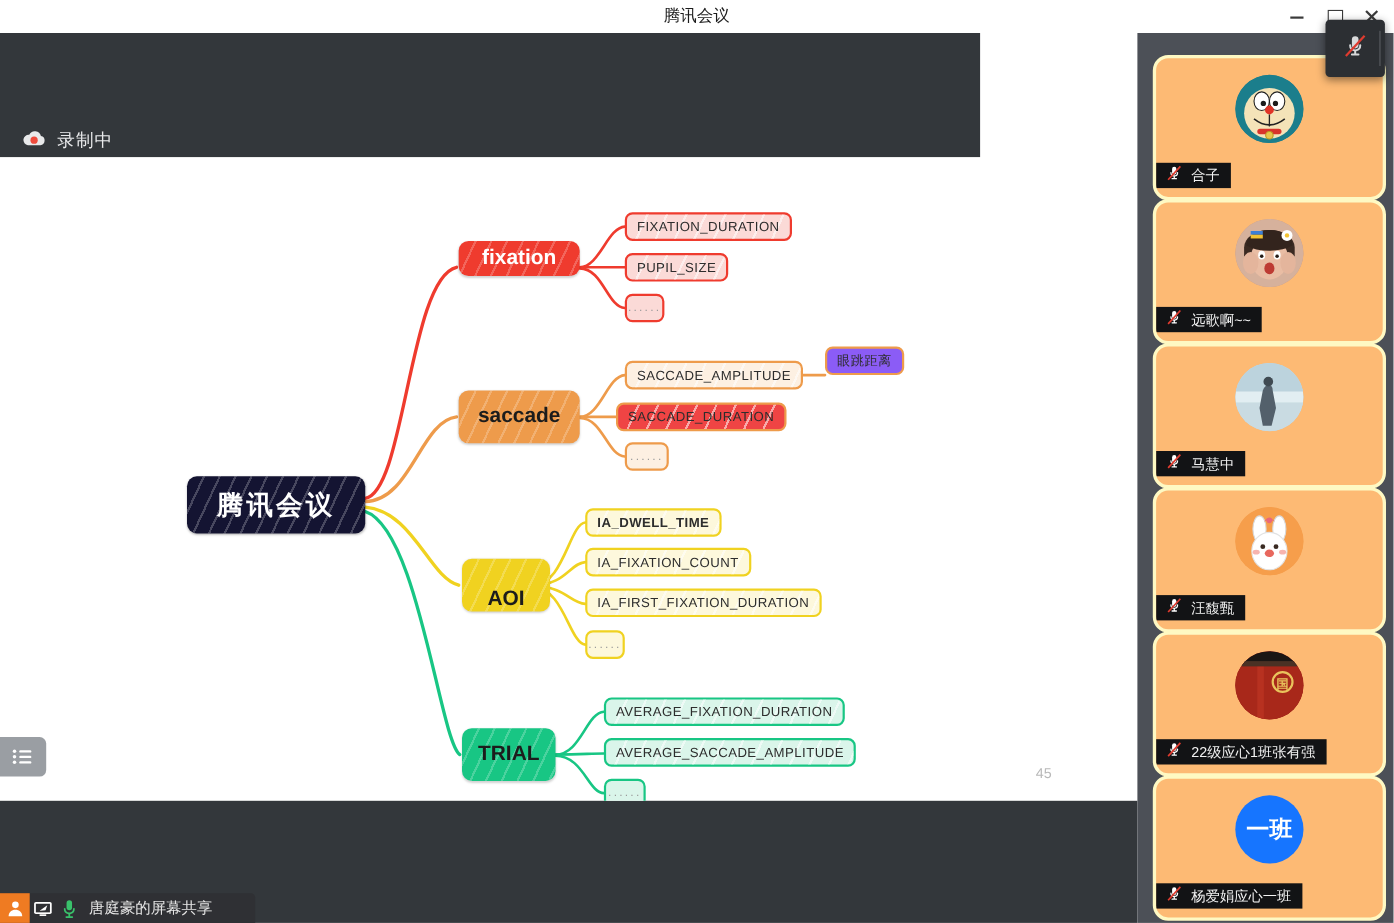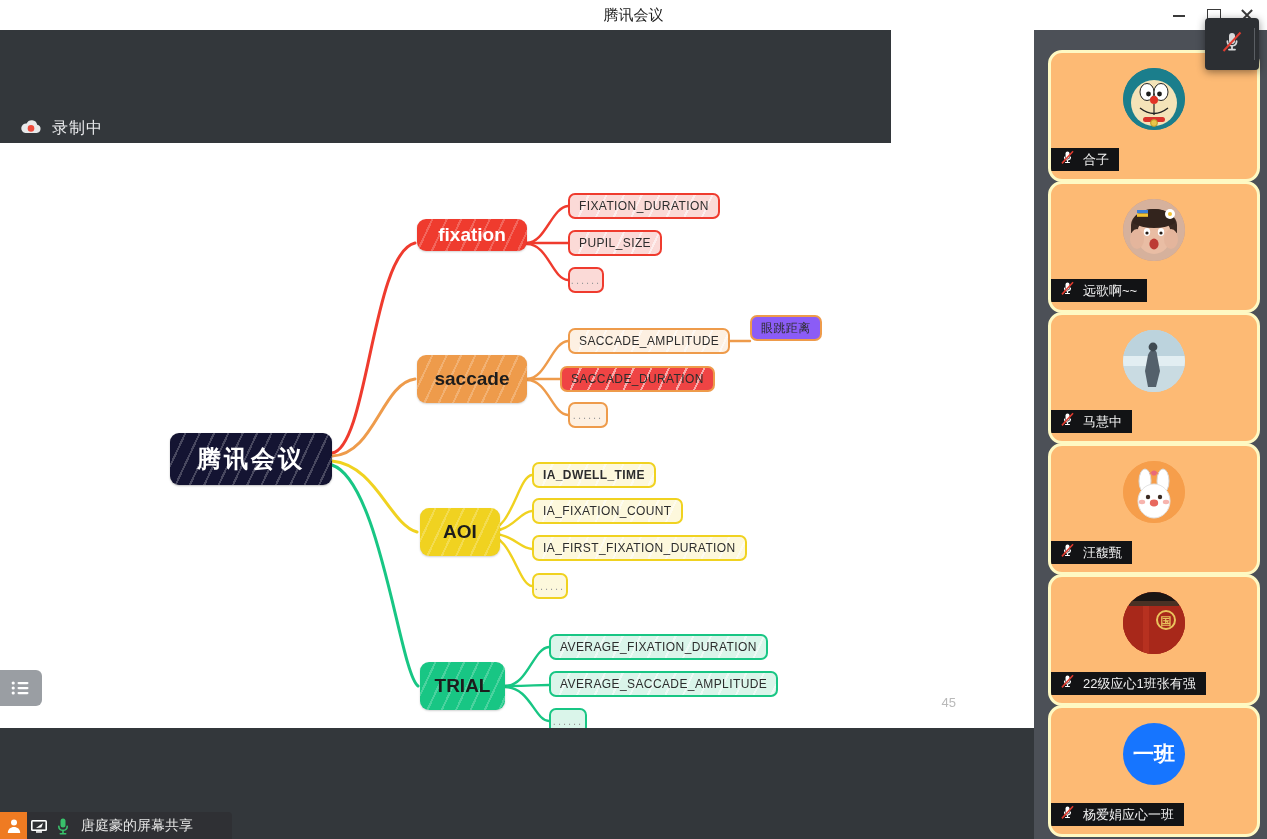--- a/index.html
+++ b/index.html
@@ -271,21 +271,21 @@
           <span class="node-label">眼跳距离</span>
         </div>
         <div class="node node-leaf" style="left:560px; top:223px; height:26px; background:#ef4444; border-color:#ee9b4b;">
           <div class="hatch-lite"></div>
           <span class="node-label">SACCADE_DURATION</span>
         </div>
         <div class="node node-leaf node-dots" style="left:568px; top:259px; width:40px; height:26px; background:#fdf0e2; border-color:#ee9b4b;">
           <span class="node-label">......</span>
         </div>
 
-        <div class="node node-main" style="left:420px; top:365px; width:80px; height:48px; background:#f0d220; color:#1c1c1c;">
+        <div class="node node-main" style="left:420px; top:365px; width:80px; height:48px; background:#f0d220; color:#1c1c1c;align-items:flex-end;">
           <div class="hatch"></div>
           <span class="node-label">AOI</span>
         </div>
         <div class="node node-leaf" style="left:532px; top:319px; height:26px; background:#fdf8dc; border-color:#f0d220;font-weight:bold;">
           <div class="hatch-lite"></div>
           <span class="node-label">IA_DWELL_TIME</span>
         </div>
         <div class="node node-leaf" style="left:532px; top:355px; height:26px; background:#fdf8dc; border-color:#f0d220;">
           <div class="hatch-lite"></div>
           <span class="node-label">IA_FIXATION_COUNT</span>

